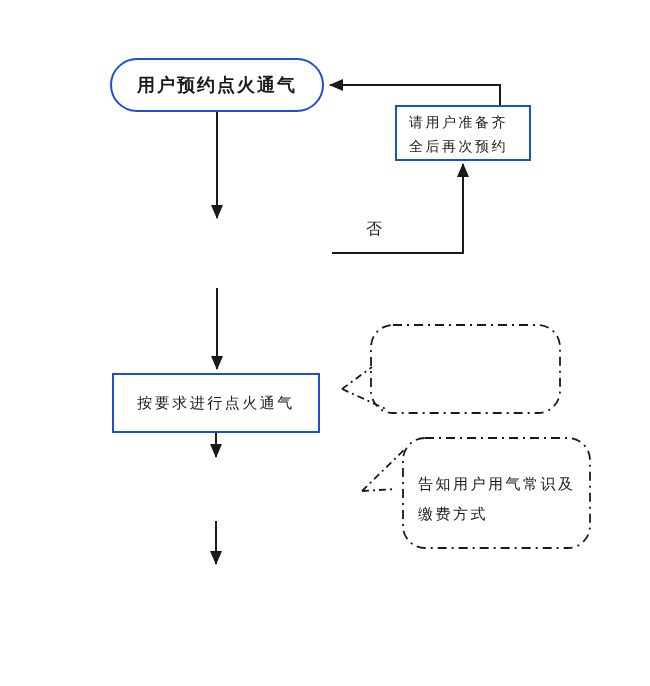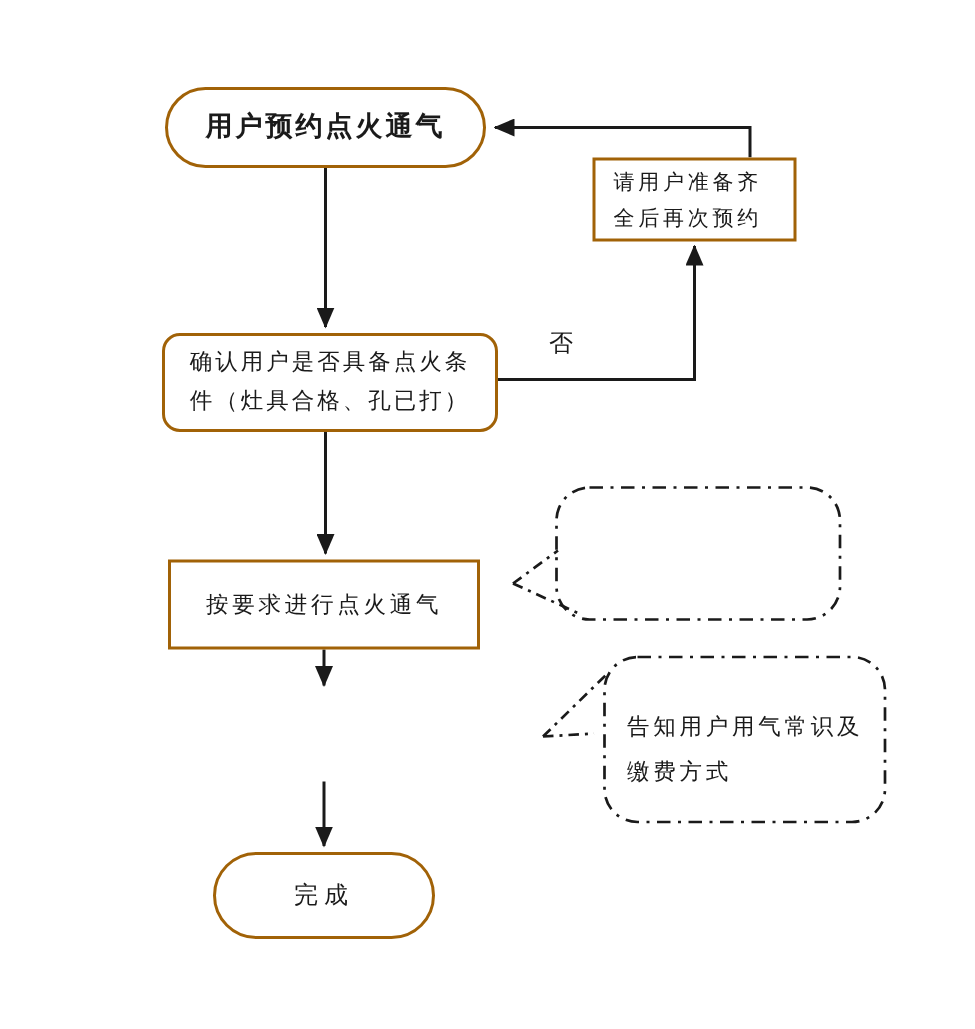--- a/index.html
+++ b/index.html
@@ -18,21 +18,21 @@
   }
   #connector-layer {
     position: absolute;
     left: 0; top: 0;
     width: 650px; height: 686px;
     pointer-events: none;
   }
   .node {
     position: absolute;
     box-sizing: border-box;
-    border: 2px solid #a16207;
+    border: 2px solid #1d4ed8;
     background: #ffffff;
     color: #1a1a1a;
     font-size: 15px;
     line-height: 1.6;
   }
   .stadium {
     display: flex;
     align-items: center;
     justify-content: center;
     text-align: center;
@@ -131,25 +131,23 @@
     <rect x="403" y="438" width="187" height="110" rx="22" ry="22" fill="none" stroke="#1a1a1a" stroke-width="1.8" stroke-dasharray="9 5 2 5"></rect>
 
     <path d="M342,389 L372,367 M342,389 L386,409" fill="none" stroke="#1a1a1a" stroke-width="1.8" stroke-dasharray="7 4 2 4"></path>
     <path d="M362,491 L405,449 M362,491 L396,489" fill="none" stroke="#1a1a1a" stroke-width="1.8" stroke-dasharray="7 4 2 4"></path>
   </svg>
 
   <div id="start-terminal" class="node stadium">用户预约点火通气</div>
 
   <div id="prepare-box" class="node">请用户准备齐全后再次预约</div>
 
-  <div id="confirm-box" class="node">确认用户是否具备点火条件（灶具合格、孔已打）</div>
 
   <div id="action-box" class="node">按要求进行点火通气</div>
 
 
-  <div id="end-terminal" class="node stadium">完成</div>
 
 
   <div id="callout-payment-text" class="callout-text">告知用户用气常识及缴费方式</div>
 
   <div id="no-label">否</div>
 
 </div>
 
 </body></html>

